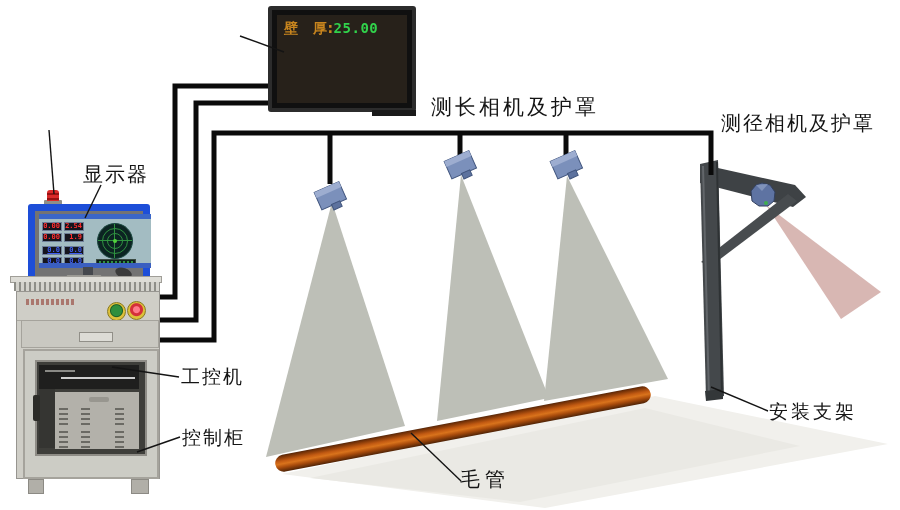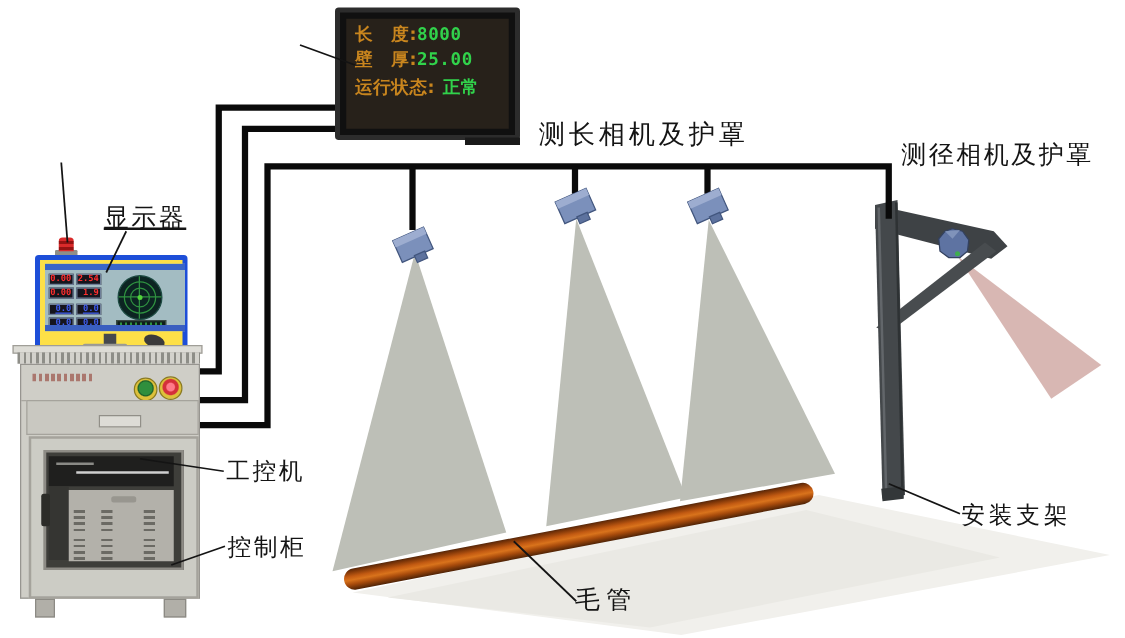--- a/index.html
+++ b/index.html
@@ -20,21 +20,21 @@
   .led-row.last{margin-top:2px;}
   .led-lab{color:#c8851e;display:inline-block;min-width:46px;}
   .led-row.last .led-lab{min-width:0;margin-right:6px;}
   .led-val{color:#31d24b;font-family:"DejaVu Sans Mono",monospace;}
   .led-tab{left:372px;top:110px;width:44px;height:6px;background:#1a1a1a;z-index:2;}
 
   
   .alarm-base{left:44px;top:200px;width:18px;height:5px;background:#8f8f88;z-index:2;border-radius:1px;}
   .alarm-body{left:47px;top:190px;width:12px;height:11px;z-index:2;border-radius:3px 3px 0 0;
       background:repeating-linear-gradient(180deg,#d92a2a 0 3px,#961212 3px 5px);}
-  .bezel{left:28px;top:204px;width:122px;height:79px;background:#fde047;border:4px solid #1d4ed8;
+  .bezel{left:28px;top:204px;width:122px;height:79px;background:#737373;border:7px solid #1d4ed8;
       border-radius:3px;z-index:2;}
   .mscreen{position:absolute;left:4px;top:3px;width:112px;height:54px;background:#a3bcc2;overflow:hidden;}
   .mtitle{position:absolute;left:0;top:0;width:112px;height:5px;background:#3a66c8;}
   .mstatus{position:absolute;left:0;bottom:0;width:112px;height:5px;background:#3a5fc0;}
   .dgrid{position:absolute;display:grid;grid-template-columns:20px 20px;grid-auto-rows:9px;gap:2px;}
   .dbox{background:#15151d;border:1px solid #6f7f98;font-family:"DejaVu Sans Mono",monospace;
       font-size:7px;line-height:7px;text-align:right;padding-right:1px;font-weight:bold;}
   .dred{color:#ff2e2e;} .dblue{color:#3f5ef0;text-decoration:underline;}
   .scope{position:absolute;left:58px;top:9px;width:34px;height:34px;border-radius:50%;
       background:#0c2422;border:1px solid #1d4a42;}
@@ -147,27 +147,21 @@
     <g transform="translate(567,165) rotate(-24)">
       <rect x="-14" y="-10" width="27" height="19" fill="#7b90bb" stroke="#42567e"></rect>
       <rect x="-14" y="-10" width="27" height="6" fill="#9dadd0"></rect>
       <rect x="-3" y="8" width="9" height="6" fill="#5d729e" stroke="#42567e"></rect>
     </g>
   </svg>
 
   <div class="abs led">
     <div class="led-screen">
       <div class="led-row">
-        <span class="led-lab">长　度:</span><span class="led-val">8000</span>
-      </div>
-      <div class="led-row">
         <span class="led-lab">壁　厚:</span><span class="led-val">25.00</span>
-      </div>
-      <div class="led-row last">
-        <span class="led-lab">运行状态:</span><span class="led-val">正常</span>
       </div>
     </div>
   </div>
   <div class="abs led-tab"></div>
 
   <div class="abs alarm-base"></div>
   <div class="abs alarm-body"></div>
 
   <div class="abs bezel">
     <div class="mscreen">
@@ -240,21 +234,21 @@
       <line x1="240" y1="36" x2="284" y2="52"></line>
       <line x1="49" y1="130" x2="54" y2="194"></line>
       <line x1="101" y1="185" x2="85" y2="218"></line>
       <line x1="179" y1="377" x2="112" y2="367"></line>
       <line x1="180" y1="437" x2="137" y2="452"></line>
       <line x1="411" y1="433" x2="461" y2="481"></line>
       <line x1="768" y1="411" x2="711" y2="387"></line>
     </g>
   </svg>
 
-  <div class="callout" style="left:83px;top:161px;font-size:20px;letter-spacing:2px;text-decoration:underline;">显示器</div>
+  <div class="callout" style="left:83px;top:161px;font-size:20px;letter-spacing:2px;">显示器</div>
   <div class="callout" style="left:431px;top:93px;font-size:21px;letter-spacing:3px;">测长相机及护罩</div>
   <div class="callout" style="left:721px;top:110px;font-size:20px;letter-spacing:2px;">测径相机及护罩</div>
   <div class="callout" style="left:181px;top:364px;font-size:19px;letter-spacing:2px;">工控机</div>
   <div class="callout" style="left:182px;top:425px;font-size:19px;letter-spacing:2px;">控制柜</div>
   <div class="callout" style="left:460px;top:466px;font-size:20px;letter-spacing:5px;">毛管</div>
   <div class="callout" style="left:769px;top:399px;font-size:19px;letter-spacing:3px;">安装支架</div>
 
 </div>
 
 </body></html>

